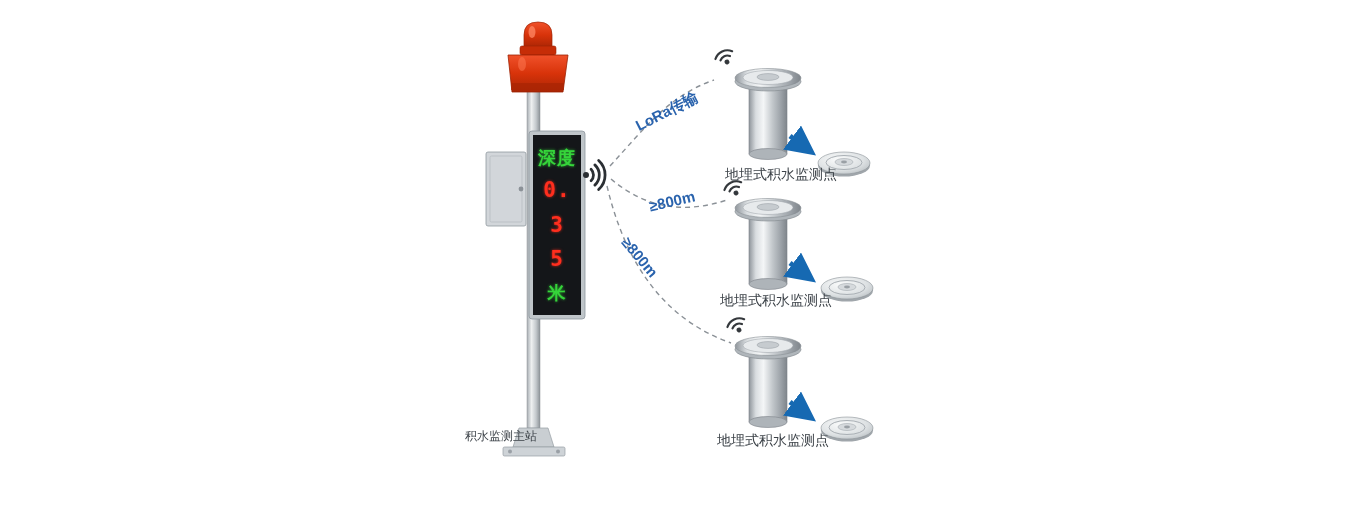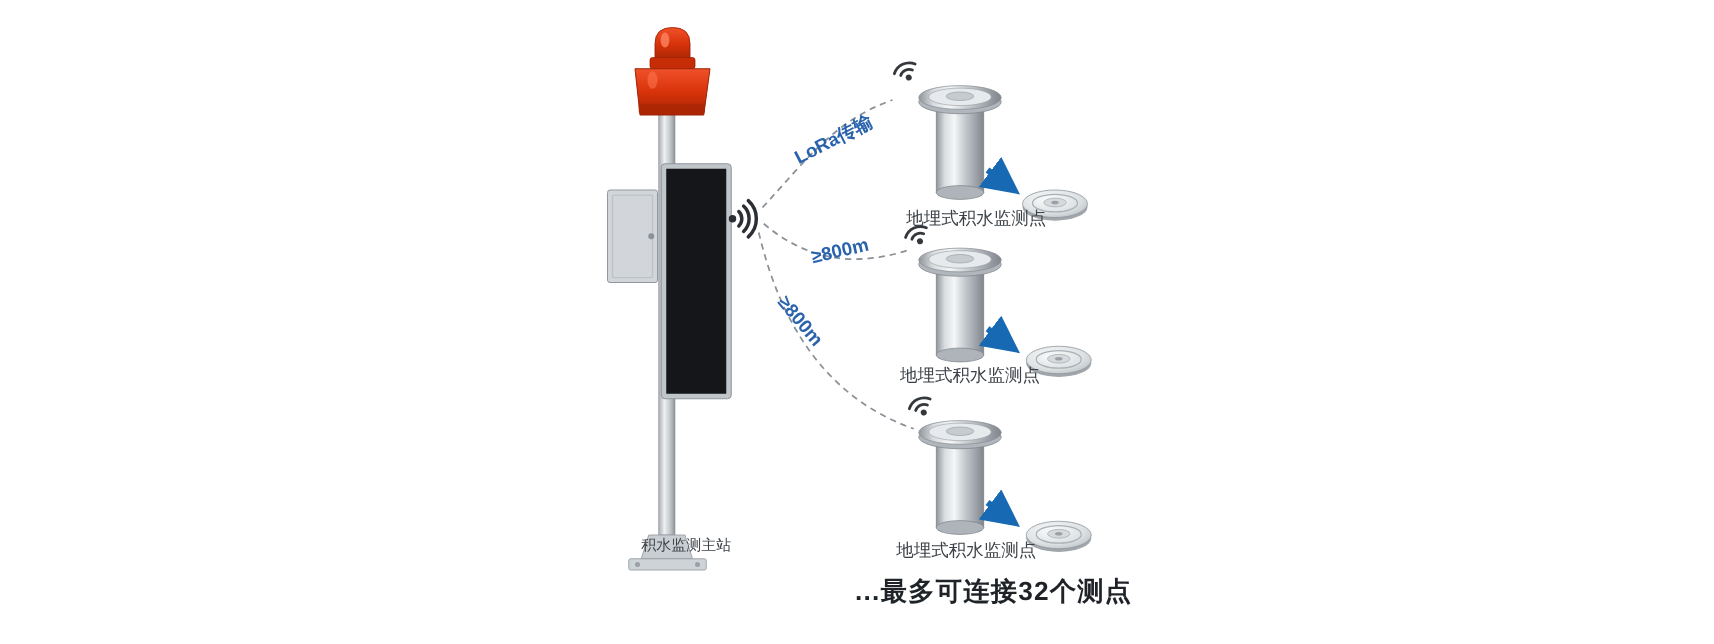--- a/index.html
+++ b/index.html
@@ -18,21 +18,21 @@
   .led-sm{font-size:18px;}
   .led-lg{font-size:21px;}
   .led-green{color:#35d43a;text-shadow:0 0 3px rgba(53,212,58,.8);}
   .led-red{color:#ff2e1e;text-shadow:0 0 3px rgba(255,46,30,.8);}
 
   .diagram-label{
     position:absolute;color:#3c4248;font-size:14px;white-space:nowrap;
     transform:translateX(-50%);
   }
   .station-label{
-    position:absolute;left:513px;top:428px;color:#3c4248;font-size:12px;white-space:nowrap;
+    position:absolute;left:465px;top:428px;color:#3c4248;font-size:12px;white-space:nowrap;
   }
   .link-label{
     position:absolute;color:#2a63ad;font-weight:bold;font-size:15px;white-space:nowrap;
     transform-origin:center center;
   }
   .link-label-1{left:667px;top:112px;transform:translate(-50%,-50%) rotate(-27deg);}
   .link-label-2{left:672px;top:201px;transform:translate(-50%,-50%) rotate(-13deg);}
   .link-label-3{left:640px;top:257px;transform:translate(-50%,-50%) rotate(50deg);}
 
   .footer-text{
@@ -168,25 +168,31 @@
     <g>
       <use href="#cyl" transform="translate(768,346)"></use>
       <g transform="translate(739,330) rotate(-25)">
           <use href="#wifi2"></use>
         </g>
       <line x1="790" y1="402" x2="810" y2="417" stroke="#1669b2" stroke-width="5" marker-end="url(#ah)"></line>
       <use href="#disc" transform="translate(847,428)"></use>
     </g>
   </svg>
 
+  <div class="led-screen">
+    <div class="led-line led-sm led-green">深度</div>
+    <div class="led-line led-lg led-red">0.</div>
+    <div class="led-line led-lg led-red">3</div>
+    <div class="led-line led-lg led-red">5</div>
+    <div class="led-line led-sm led-green">米</div>
+  </div>
 
   <div class="station-label">积水监测主站</div>
 
   <div class="link-label link-label-1">LoRa传输</div>
   <div class="link-label link-label-2">≥800m</div>
   <div class="link-label link-label-3">≥800m</div>
 
   <div class="diagram-label" style="left:781px;top:166px;">地埋式积水监测点</div>
   <div class="diagram-label" style="left:776px;top:292px;">地埋式积水监测点</div>
   <div class="diagram-label" style="left:773px;top:432px;">地埋式积水监测点</div>
 
-  <div class="footer-text">...最多可连接32个测点</div>
 </div>
 
 </body></html>

